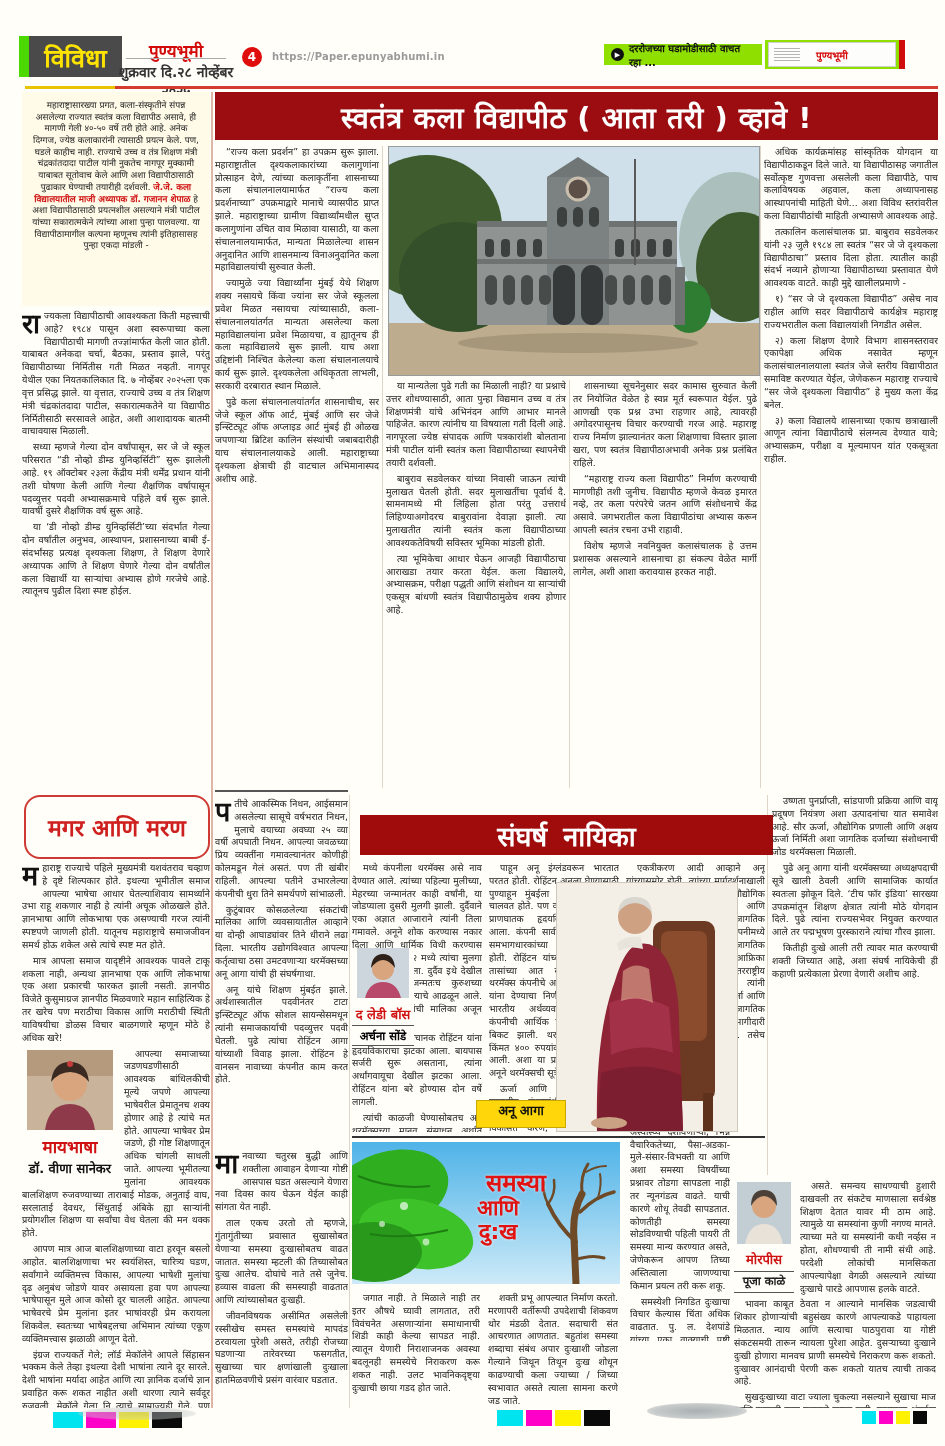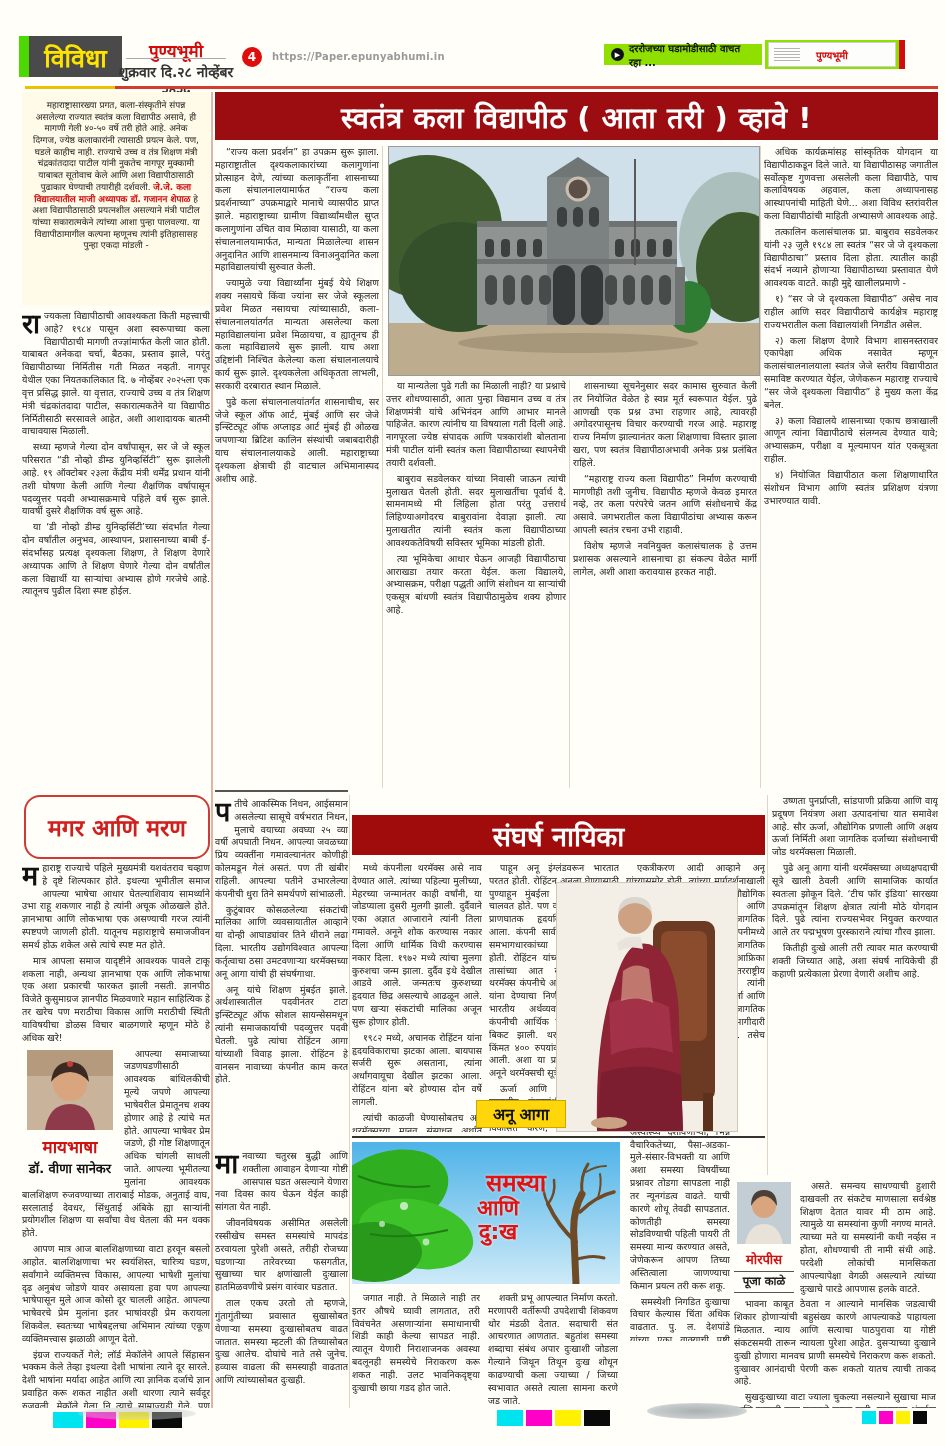--- a/index.html
+++ b/index.html
@@ -47,22 +47,22 @@
              display:flex;align-items:center;justify-content:center;background:#fffef8;}
   .sang-head{background:#a00b0b;color:#fff;font-weight:bold;font-size:27px;text-align:center;
              display:flex;align-items:center;justify-content:center;}
   .author-float{float:left;width:96px;margin:2px 6px 2px 0;text-align:center;}
   .author-float .label{color:#d01111;font-weight:bold;font-size:17px;margin:3px 0 1px;}
   .author-float .name{font-weight:bold;font-size:13px;color:#111;line-height:1.2;}
   .mini-author{text-align:center;}
   .mini-author .label{color:#d01111;font-weight:bold;font-size:13px;margin:3px 0 1px;}
   .mini-author .name{font-weight:bold;font-size:11.5px;border-top:1px solid #555;border-bottom:1px solid #555;
                      padding:2px 0;margin-top:2px;}
-  .subject-box{background:#ffd60a;border:1px solid #c9a900;color:#111;font-weight:bold;font-size:16px;
-               display:flex;align-items:center;justify-content:center;z-index:7;}
+  .subject-box{background:#ffd60a;border:1px solid #c9a900;color:#111;font-weight:bold;font-size:13px;
+               display:flex;justify-content:center;z-index:7;}
   .woman-photo{z-index:5;background:#f1ece2;border:1px solid #cfc8ba;}
   
   .samasya-img{overflow:hidden;}
   .samasya-title{position:absolute;z-index:3;color:#e01212;font-weight:bold;text-align:center;line-height:1.12;
                  text-shadow:0 0 3px #ffffffcc;}
   .samasya-title .l1{font-size:24px;padding-left:36px;}
   .samasya-title .l2{font-size:21px;}
   .samasya-title .l3{font-size:22px;}
   
   .cmyk{display:flex;gap:3px;}
@@ -188,21 +188,20 @@
         <p>विशेष म्हणजे नवनियुक्त कलासंचालक हे उत्तम प्रशासक असल्याने शासनाचा हा संकल्प वेळेत मार्गी लागेल, अशी आशा करावयास हरकत नाही.</p>
       </div>
   </div>
   <div class="abs col" style="left:764px;top:146px;width:174px;height:642px;">
     <div>
         <p>अधिक कार्यक्रमांसह सांस्कृतिक योगदान या विद्यापीठाकडून दिले जाते. या विद्यापीठासह जगातील सर्वोत्कृष्ट गुणवत्ता असलेली कला विद्यापीठे, पाच कलाविषयक अहवाल, कला अध्यापनासह आस्थापनांची माहिती घेणे... अशा विविध स्तरांवरील कला विद्यापीठांची माहिती अभ्यासणे आवश्यक आहे.</p>
         <p>तत्कालिन कलासंचालक प्रा. बाबुराव सडवेलकर यांनी २३ जुलै १९८४ ला स्वतंत्र “सर जे जे दृश्यकला विद्यापीठाचा” प्रस्ताव दिला होता. त्यातील काही संदर्भ नव्याने होणाऱ्या विद्यापीठाच्या प्रस्तावात येणे आवश्यक वाटते. काही मुद्दे खालीलप्रमाणे -</p>
         <p>१)  “सर जे जे दृश्यकला विद्यापीठ” असेच नाव राहील आणि सदर विद्यापीठाचे कार्यक्षेत्र महाराष्ट्र राज्यभरातील कला विद्यालयांशी निगडीत असेल.</p>
         <p>२)  कला शिक्षण देणारे विभाग शासनस्तरावर एकापेक्षा अधिक नसावेत म्हणून कलासंचालनालयाला स्वतंत्र जेजे स्तरीय विद्यापीठात समाविष्ट करण्यात येईल, जेणेकरून महाराष्ट्र राज्याचे “सर जेजे दृश्यकला विद्यापीठ” हे मुख्य कला केंद्र बनेल.</p>
         <p>३)  कला विद्यालये शासनाच्या एकाच छत्राखाली आणून त्यांना विद्यापीठाचे संलग्नत्व देण्यात यावे; अभ्यासक्रम, परीक्षा व मूल्यमापन यांत एकसूत्रता राहील.</p>
-        <p>४)  नियोजित विद्यापीठात कला शिक्षणाधारित संशोधन विभाग आणि स्वतंत्र प्रशिक्षण यंत्रणा उभारण्यात यावी.</p>
       </div>
   </div>
 
   <div class="abs vrule-red" style="left:211px;top:92px;height:1316px;"></div>
   <div class="abs vrule" style="left:382px;top:146px;height:642px;"></div>
   <div class="abs vrule" style="left:569px;top:380px;height:408px;"></div>
   <div class="abs vrule" style="left:760px;top:146px;height:642px;"></div>
   <div class="abs vrule" style="left:349px;top:795px;height:613px;"></div>
   <div class="abs vrule" style="left:767px;top:795px;height:380px;"></div>
 
@@ -240,21 +239,21 @@
   </div>
 
   <div class="abs col" style="left:215px;top:798px;width:133px;height:348px;">
     <p class="fp"><span class="dc">प</span><span>तीचे आकस्मिक निधन, आईसमान असलेल्या सासूचे वर्षभरात निधन, मुलाचे वयाच्या अवघ्या २५ व्या वर्षी अपघाती निधन. आपल्या जवळच्या प्रिय व्यक्तींना गमावल्यानंतर कोणीही कोलमडून गेलं असतं. पण ती खंबीर राहिली. आपल्या पतीने उभारलेल्या कंपनीची धुरा तिने समर्थपणे सांभाळली.</span></p>
     <div>
         <p>कुटुंबावर कोसळलेल्या संकटांची मालिका आणि व्यवसायातील आव्हाने या दोन्ही आघाड्यांवर तिने धीराने लढा दिला. भारतीय उद्योगविश्वात आपल्या कर्तृत्वाचा ठसा उमटवणाऱ्या थरमॅक्सच्या अनू आगा यांची ही संघर्षगाथा.</p>
         <p>अनू यांचे शिक्षण मुंबईत झाले. अर्थशास्त्रातील पदवीनंतर टाटा इन्स्टिट्यूट ऑफ सोशल सायन्सेसमधून त्यांनी समाजकार्याची पदव्युत्तर पदवी घेतली. पुढे त्यांचा रोहिंटन आगा यांच्याशी विवाह झाला. रोहिंटन हे वानसन नावाच्या कंपनीत काम करत होते.</p>
       </div>
   </div>
 
-  <div class="abs sang-head" style="left:352px;top:815px;width:413px;height:40px;">
+  <div class="abs sang-head" style="left:360px;top:815px;width:413px;height:40px;font-family:Liberation Mono, monospace;">
     <span>संघर्ष नायिका</span>
   </div>
 
   <div class="abs col" style="left:352px;top:862px;width:130px;height:270px;">
     <div>
         <p>मध्ये कंपनीला थरमॅक्स असे नाव देण्यात आले. त्यांच्या पहिल्या मुलीच्या, मेहरच्या जन्मानंतर काही वर्षांनी, या जोडप्याला दुसरी मुलगी झाली. दुर्दैवाने एका अज्ञात आजाराने त्यांनी तिला गमावले. अनूने शोक करण्यास नकार दिला आणि धार्मिक विधी करण्यास नकार दिला. १९७२ मध्ये त्यांचा मुलगा कुरुशचा जन्म झाला. दुर्दैव इथे देखील आडवे आले. जन्मतःच कुरुशच्या हृदयात छिद्र असल्याचे आढळून आले. पण खऱ्या संकटांची मालिका अजून सुरू होणार होती.</p>
         <p>१९८२ मध्ये, अचानक रोहिंटन यांना हृदयविकाराचा झटका आला. बायपास सर्जरी सुरू असताना, त्यांना अर्धांगवायूचा देखील झटका आला. रोहिंटन यांना बरे होण्यास दोन वर्षे लागली.</p>
         <p>त्यांची काळजी घेण्यासोबतच अनू थरमॅक्सच्या मानव संसाधन अर्थात एचआर टीममध्ये सामील झाली. १९९५ मध्ये थरमॅक्स सार्वजनिक कंपनी झाली तेव्हा अनू एचआर विभागाची प्रमुख होती.</p>
       </div>
   </div>
@@ -263,20 +262,30 @@
         <p>पाहून अनू इंग्लंडवरून भारतात परतत होती. रोहिंटन अनूला घेण्यासाठी पुण्याहून मुंबईला जाण्यासाठी गाडी चालवत होते. पण वाटेतच त्यांना दुसरा प्राणघातक हृदयविकाराचा झटका आला. कंपनी सार्वजनिक झाल्यानंतर समभागधारकांच्या हितास जबाबदार होती. रोहिंटन यांच्या निधनानंतर ४८ तासांच्या आत संचालक मंडळाने थरमॅक्स कंपनीचे अध्यक्षपद अनू आगा यांना देण्याचा निर्णय घेतला. यापूर्वी भारतीय अर्थव्यवस्थेतील मंदीमुळे कंपनीची आर्थिक परिस्थिती आणखी बिकट झाली. थरमॅक्सच्या शेअरची किंमत ४०० रुपयांवरून ३६ रुपयांवर आली. अशा या प्रतिकूल परिस्थितीत अनूने थरमॅक्सची सूत्रे हाती घेतली.</p>
         <p>ऊर्जा आणि पर्यावरण क्षेत्रात बहुराष्ट्रीय कंपन्यांशी स्पर्धा. स्पर्धेत टिकून राहण्यासाठी नवीन तंत्रज्ञान विकसित करणे, सामाजिक आणि पर्यावरणीय जबाबदारीसह विकासाचे</p>
       </div>
   </div>
   <div class="abs col" style="left:626px;top:862px;width:139px;height:270px;">
     <div>
         <p>एकत्रीकरण आदी आव्हाने अनू यांच्यासमोर होती. त्यांच्या मार्गदर्शनाखाली थरमॅक्स एका घरगुती औद्योगिक कंपनीपासून तंत्रज्ञान, ऊर्जा आणि पर्यावरणीय पर्याय देणाऱ्या जागतिक स्तरावरील आघाडीच्या कंपनीमध्ये रूपांतरित झाली. कंपनीने जागतिक विस्तार केला. आग्नेय आशिया, आफ्रिका आणि युरोपमध्ये नवीन आंतरराष्ट्रीय बाजारपेठांमध्ये प्रवेश केला. त्यांनी घनकचरा व्यवस्थापन, अक्षय्य ऊर्जा आणि ऊर्जा कार्यक्षमता देण्यासाठी व जागतिक स्तरावर विस्तार करण्यासाठी भागीदारी आणि उपकंपन्या तयार केल्या. तसेच त्यांनी आपल्या उत्पादन विस्तार</p>
       </div>
   </div>
 
+  <div class="abs mini-author" style="left:352px;top:948px;width:62px;background:#fffef8;z-index:6;">
+    <svg width="52" height="50" viewBox="0 0 52 50">
+      <rect width="52" height="50" fill="#cdd6dc"></rect>
+      <circle cx="26" cy="21" r="11" fill="#d8a57f"></circle>
+      <path d="M14 20 Q15 6 26 6 Q37 6 38 20 Q32 12 26 12 Q20 12 14 20Z" fill="#2e2119"></path>
+      <path d="M8 50 Q12 34 26 34 Q40 34 44 50Z" fill="#b8496a"></path>
+    </svg>
+    <div class="label">द लेडी बॉस</div>
+    <div class="name">अर्चना सोंडे</div>
+  </div>
 
   <div class="abs woman-photo" style="left:556px;top:882px;width:180px;height:248px;">
     <svg width="180" height="248" viewBox="0 0 180 248">
       <rect width="180" height="248" fill="#f3efe6"></rect>
       <rect x="96" y="38" width="62" height="180" rx="10" fill="#6c3a22"></rect>
       <rect x="104" y="48" width="46" height="110" rx="8" fill="#8a4c2c"></rect>
       <rect x="100" y="210" width="10" height="38" fill="#5d311c"></rect>
       <rect x="146" y="210" width="10" height="38" fill="#5d311c"></rect>
       <rect x="52" y="212" width="10" height="36" fill="#5d311c"></rect>
       <circle cx="78" cy="34" r="17" fill="#cfa183"></circle>
@@ -300,22 +309,22 @@
         <p>पुढे अनू आगा यांनी थरमॅक्सच्या अध्यक्षपदाची सूत्रे खाली ठेवली आणि सामाजिक कार्यात स्वतःला झोकून दिले. ‘टीच फॉर इंडिया’ सारख्या उपक्रमांतून शिक्षण क्षेत्रात त्यांनी मोठे योगदान दिले. पुढे त्यांना राज्यसभेवर नियुक्त करण्यात आले तर पद्मभूषण पुरस्काराने त्यांचा गौरव झाला.</p>
         <p>कितीही दुःखे आली तरी त्यावर मात करण्याची शक्ती जिच्यात आहे, अशा संघर्ष नायिकेची ही कहाणी प्रत्येकाला प्रेरणा देणारी अशीच आहे.</p>
       </div>
   </div>
 
   <div class="abs" style="left:352px;top:1136px;width:413px;height:2px;background:#333;"></div>
 
   <div class="abs col" style="left:215px;top:1150px;width:133px;height:258px;">
     <p class="fp"><span class="dc">मा</span><span>नवाच्या चतुरस्र बुद्धी आणि शक्तीला आवाहन देणाऱ्या गोष्टी आसपास घडत असल्याने येणारा नवा दिवस काय घेऊन येईल काही सांगता येत नाही.</span></p>
     <div>
+        <p>ताल एकच उरतो तो म्हणजे, गुंतागुंतीच्या प्रवासात सुखासोबत येणाऱ्या समस्या दुःखासोबतच वाढत जातात. समस्या म्हटली की तिच्यासोबत दुःख आलेच. दोघांचे नाते तसे जुनेच. हव्यास वाढला की समस्याही वाढतात आणि त्यांच्यासोबत दुःखही.</p>
         <p>जीवनविषयक असीमित असलेली रस्सीखेच समस्त समस्यांचे मापदंड ठरवायला पुरेशी असते, तरीही रोजच्या घडणाऱ्या तारेवरच्या फसगतीत, सुखाच्या चार क्षणांखाली दुःखाला हातमिळवणीचे प्रसंग वारंवार घडतात.</p>
-        <p>ताल एकच उरतो तो म्हणजे, गुंतागुंतीच्या प्रवासात सुखासोबत येणाऱ्या समस्या दुःखासोबतच वाढत जातात. समस्या म्हटली की तिच्यासोबत दुःख आलेच. दोघांचे नाते तसे जुनेच. हव्यास वाढला की समस्याही वाढतात आणि त्यांच्यासोबत दुःखही.</p>
       </div>
   </div>
 
   <div class="abs samasya-img" style="left:352px;top:1142px;width:268px;height:142px;">
     <svg width="268" height="142" viewBox="0 0 268 142">
       <defs>
         <linearGradient id="sky" x1="0" y1="0" x2="0" y2="1">
           <stop offset="0" stop-color="#4fb3e8"></stop>
             <stop offset="1" stop-color="#cdeaf8"></stop>
         </linearGradient>

